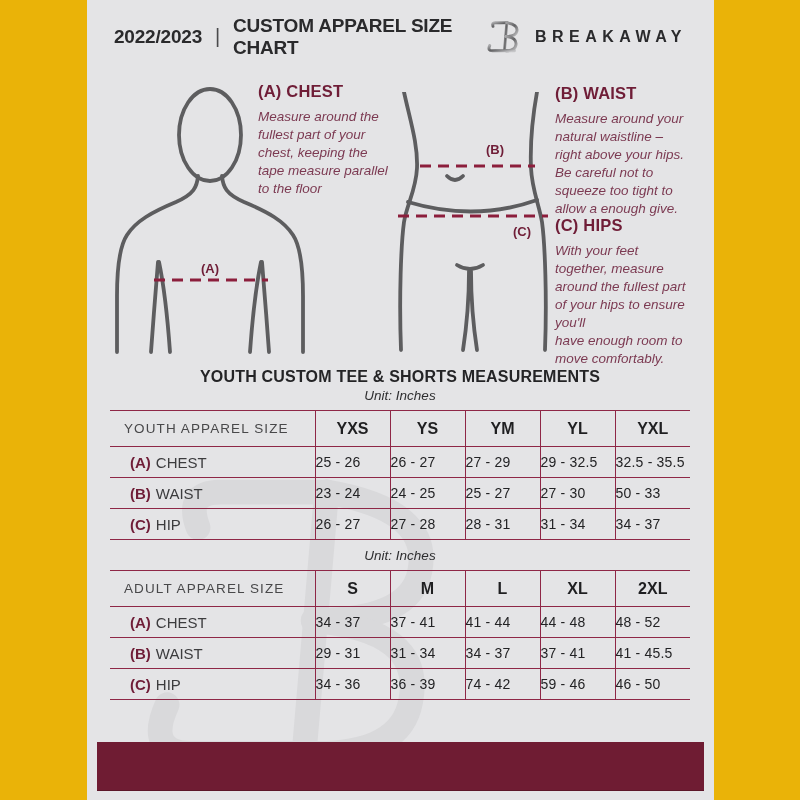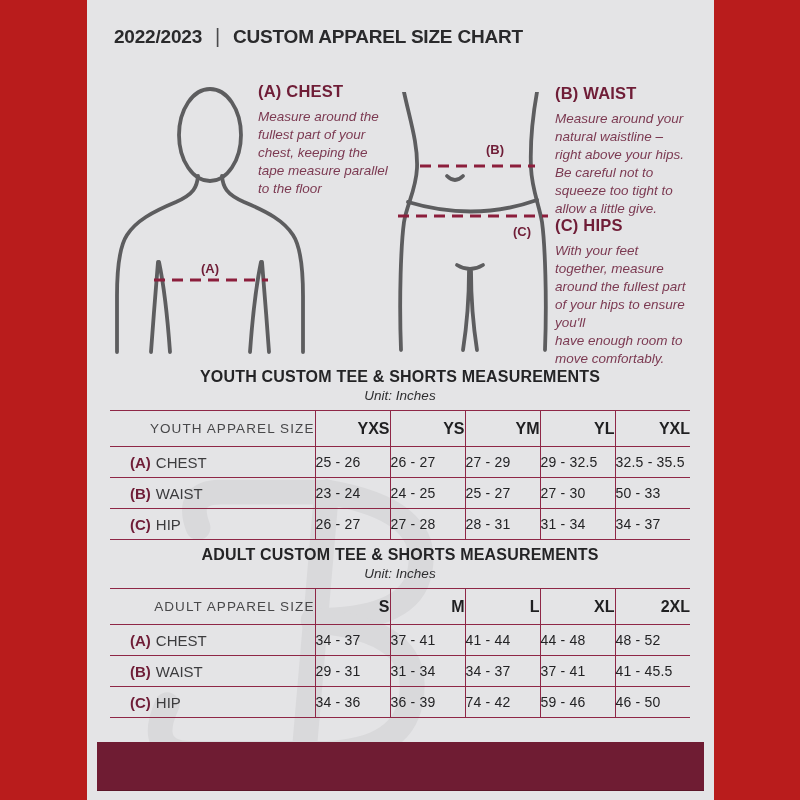--- a/index.html
+++ b/index.html
@@ -10,21 +10,21 @@
     --line:#8e2746;
     --footer:#6f1c33;
     --figure:#5d5d5f;
     --cell:#232325;
     --label:#3c3c3e;
     --wm:#d9d9db;
   }
   *{margin:0;padding:0;box-sizing:border-box;}
   html,body{width:800px;height:800px;}
   body{background:#000;font-family:"Liberation Sans",sans-serif;position:relative;overflow:hidden;}
-  .stage{position:absolute;inset:0;background:#b91c1c;}
+  .stage{position:absolute;inset:0;background:#eab308;}
   .doc{position:absolute;left:87px;top:0;width:627px;height:800px;background:var(--doc-bg);overflow:hidden;}
 
   
   .watermark{position:absolute;left:18px;top:430px;z-index:0;}
 
   
   .hdr{position:absolute;top:0;left:0;right:0;height:74px;display:flex;align-items:center;justify-content:space-between;padding:0 27px;z-index:2;}
   .hdr-left{display:flex;align-items:center;gap:13px;font-weight:bold;font-size:19px;letter-spacing:-0.2px;color:var(--ink);}
   .hdr-left .pipe{font-weight:normal;color:#4a4a4c;font-size:20px;transform:translateY(-1px);}
   .hdr-right{display:flex;align-items:center;gap:10px;}
@@ -46,21 +46,21 @@
   .tbl-section{position:absolute;left:23px;width:580px;z-index:1;}
   .ts-youth{top:368px;}
   .ts-adult{top:546px;}
   .tbl-title{text-align:center;font-weight:bold;font-size:16px;color:#242426;letter-spacing:0.2px;}
   .tbl-unit{text-align:center;font-style:italic;font-size:13.5px;color:#2e2e30;margin-top:2px;}
   table{width:580px;border-collapse:collapse;table-layout:fixed;margin-top:7px;border-bottom:1.5px solid var(--line);}
   col.c1{width:205px;}
   col.cs{width:75px;}
   tr{border-top:1.5px solid var(--line);}
   td{vertical-align:middle;background:transparent;}
-  tr.head td{height:36px;text-align:right;}
+  tr.head td{height:36px;}
   tr.data td{height:31px;}
   td.sep{border-left:1.5px solid var(--line);}
   td.colhead{font-size:13.5px;color:#48484a;letter-spacing:1.1px;padding-left:14px;}
   td.size{font-weight:bold;font-size:16px;color:#1f1f21;text-align:center;}
   td.rowlabel{font-size:15px;color:var(--label);padding-left:20px;}
   td.rowlabel .pfx{font-weight:bold;color:var(--maroon);margin-right:5px;}
   td.val{font-size:14px;color:var(--cell);text-align:left;letter-spacing:0.2px;}
 
   
   .footer-bar{position:absolute;left:10px;top:742px;width:607px;height:48px;background:var(--footer);z-index:2;box-shadow:0 1px 0 #5c1629;}
@@ -79,20 +79,39 @@
         <path d="M 23.5 21.5 Q 36 22.5 34.5 30.5 Q 33.5 36.5 24 36.5"></path>
         <path d="M 33 36.5 L 10 36.5 Q 4.5 36.5 7 31"></path>
       </g>
     </svg>
 
     <header class="hdr">
       <div class="hdr-left">
         <span>2022/2023</span>
         <span class="pipe">|</span>
         <span>CUSTOM APPAREL SIZE CHART</span>
+      </div>
+      <div class="hdr-right">
+        <svg width="42" height="42" viewBox="0 0 44 44" fill="none">
+          <defs>
+            <linearGradient id="metal" x1="0" y1="0" x2="1" y2="1">
+              <stop offset="0" stop-color="#a8a8aa"></stop>
+              <stop offset="0.5" stop-color="#636365"></stop>
+              <stop offset="1" stop-color="#c6c6c8"></stop>
+            </linearGradient>
+          </defs>
+          <g stroke="url(#metal)" stroke-width="3.1" stroke-linecap="round" fill="none">
+            <path d="M 25 7 L 13 7 Q 9 7 10.5 11"></path>
+            <path d="M 25 7 L 22.5 36"></path>
+            <path d="M 25 7 Q 37 9 35.5 16 Q 34.5 21.5 23.5 21.5"></path>
+            <path d="M 23.5 21.5 Q 36 22.5 34.5 30.5 Q 33.5 36.5 24 36.5"></path>
+            <path d="M 33 36.5 L 10 36.5 Q 4.5 36.5 7 31"></path>
+          </g>
+        </svg>
+        <span class="brand">BREAKAWAY</span>
       </div>
     </header>
 
     <section class="guide">
 
       <svg class="figure fig-upper" width="200" height="272" viewBox="0 0 200 272" fill="none">
         <g stroke="#5d5d5f" stroke-width="3.8" stroke-linecap="round" fill="none">
           <ellipse cx="100" cy="51" rx="31" ry="46"></ellipse>
           <path d="M 88 92 C 87 103 84 110 66 118 C 42 128 26 137 17 151 C 9 163 7 185 7 212 L 7 268"></path>
           <path d="M 112 92 C 113 103 116 110 134 118 C 158 128 174 137 183 151 C 191 163 193 185 193 212 L 193 268"></path>
@@ -130,21 +149,21 @@
         <text x="137" y="144" text-anchor="middle" font-family="Liberation Sans, sans-serif" font-size="13" font-weight="bold" fill="#6f1d37">(C)</text>
       </svg>
 
       <div class="gblock gb-waist">
         <h3>(B) WAIST</h3>
         <p>Measure around your
 natural waistline –
 right above your hips.
 Be careful not to
 squeeze too tight to
-allow a little give.</p>
+allow a enough give.</p>
       </div>
 
       <div class="gblock gb-hips">
         <h3>(C) HIPS</h3>
         <p>With your feet
 together, measure
 around the fullest part
 of your hips to ensure
 you'll
 have enough room to
@@ -195,21 +214,20 @@
           <td class="val sep">27 - 28</td>
           <td class="val sep">28 - 31</td>
           <td class="val sep">31 - 34</td>
           <td class="val sep">34 - 37</td>
         </tr>
       </tbody>
         </table>
     </section>
 
     <section class="tbl-section ts-adult">
-      <div class="tbl-title">ADULT CUSTOM TEE &amp; SHORTS MEASUREMENTS</div>
       <div class="tbl-unit">Unit: Inches</div>
       <table>
         <colgroup>
             <col class="c1">
             <col class="cs">
             <col class="cs">
             <col class="cs">
             <col class="cs">
             <col class="cs">
           </colgroup>

